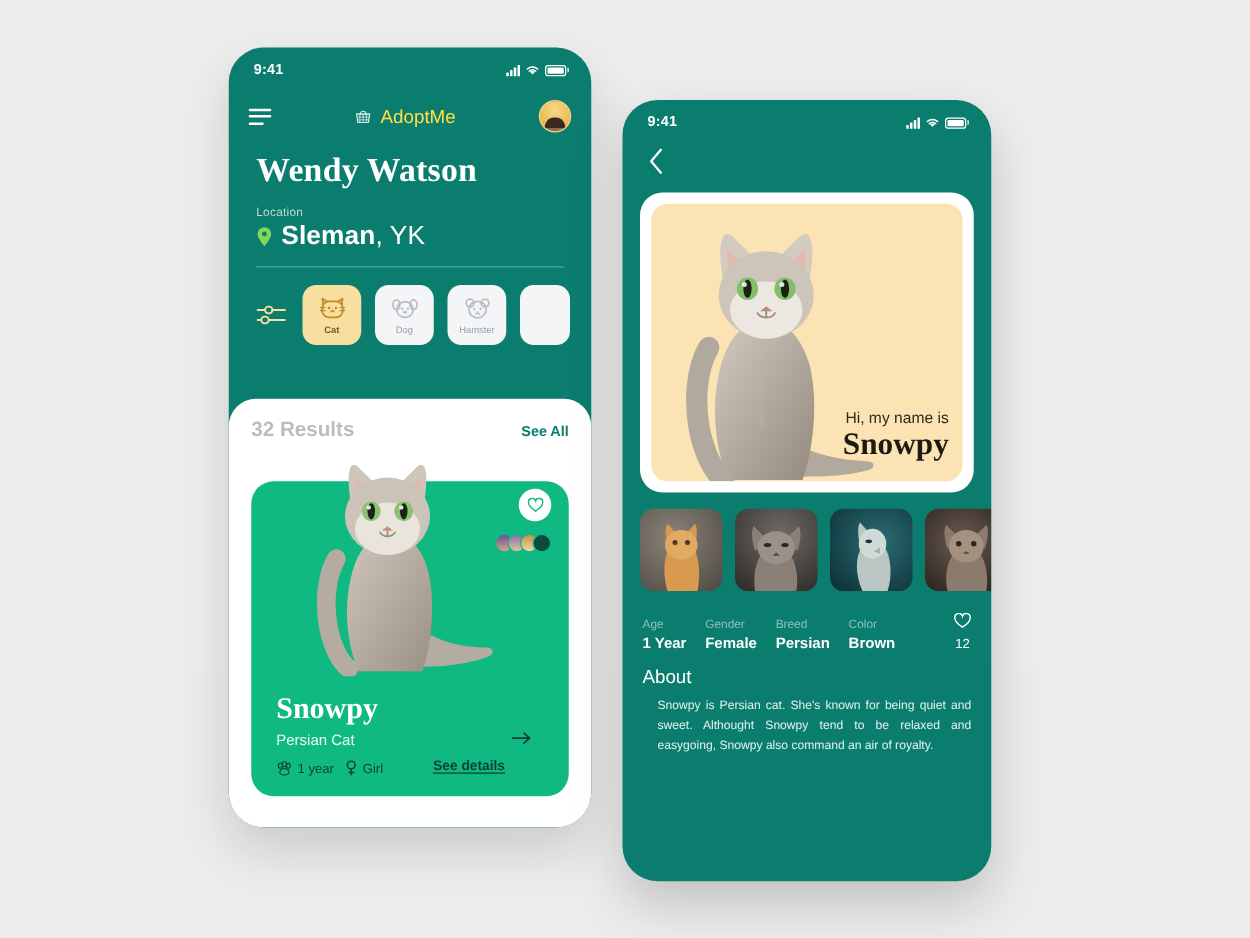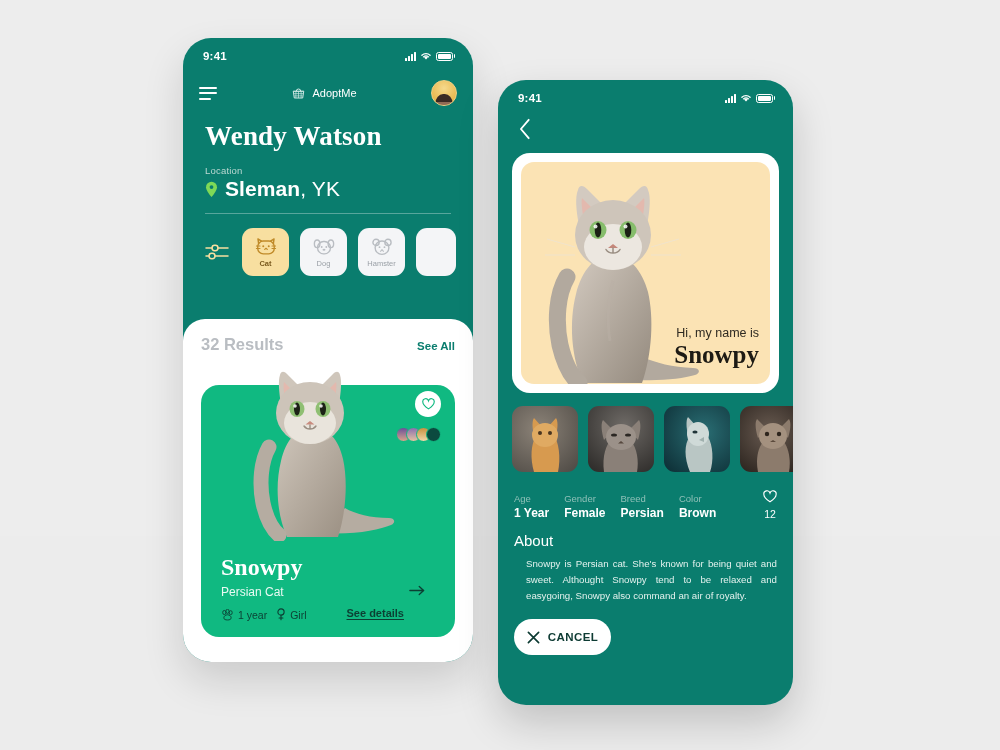--- a/index.html
+++ b/index.html
@@ -37,21 +37,21 @@
   .sig i:nth-child(3){height:7px}.sig i:nth-child(4){height:9px}
   .batt { width: 17px; height: 9px; border: 1.2px solid #fff; border-radius: 2.5px; padding: 1px; }
   .batt span { display:block; width: 100%; height: 100%; background:#fff; border-radius: 1px; }
   .batt-cap { width: 1.5px; height: 4px; background:#fff; border-radius:0 1px 1px 0; margin-left:1px;}
 
   
   .appbar { display: flex; align-items: center; justify-content: space-between; padding: 8px 16px 0 16px; height: 42px; }
   .burger { width: 18px; display: flex; flex-direction: column; gap: 3.5px; cursor: pointer; }
   .burger i { display:block; height: 2px; background: #fff; border-radius: 2px; }
   .burger i:nth-child(3){ width: 12px; }
-  .brand { display: flex; align-items: center; gap: 6px; color: #ffffff; font-size: 11px; }
+  .brand { display: flex; align-items: center; gap: 6px; color: #fde047; font-size: 15px; }
   .brand-ico { width: 15px; height: 15px; opacity:.92; }
   .avatar-top {
     width: 26px; height: 26px; border-radius: 50%;
     background: radial-gradient(circle at 50% 30%, #f6d98c 0%, #e9b84e 70%);
     overflow: hidden; position: relative; border: 1.5px solid #f3d083;
   }
   .avatar-top .face {
     position:absolute; left:50%; top:55%; transform: translateX(-50%);
     width: 17px; height: 20px; border-radius: 45% 45% 40% 40%;
     background: linear-gradient(#3a2a24 0 42%, #8f6a55 42% 72%, #3a2a24 72%);
@@ -487,22 +487,16 @@
           <path d="M8 13S1 8.6 1 4.6A3.6 3.6 0 0 1 8 3a3.6 3.6 0 0 1 7 1.6C15 8.6 8 13 8 13z" fill="none" stroke="#fff" stroke-width="1.3"></path>
         </svg>
         <div class="n">12</div>
       </div>
     </div>
 
     <div class="about-h">About</div>
     <div class="about-p">Snowpy is Persian cat. She's known for being quiet and sweet. Althought Snowpy tend to be relaxed and easygoing, Snowpy also command an air of royalty.</div>
 
     <div class="actions">
-      <div class="btn btn-cancel">
-        <svg width="13" height="13" viewBox="0 0 14 14">
-          <path d="M1.5 1.5 12.5 12.5M12.5 1.5 1.5 12.5" stroke="#0d3b33" stroke-width="1.8" stroke-linecap="round"></path>
-        </svg>
-        <span>CANCEL</span>
-      </div>
     </div>
   </div>
 
 </div>
 
 </body></html>

